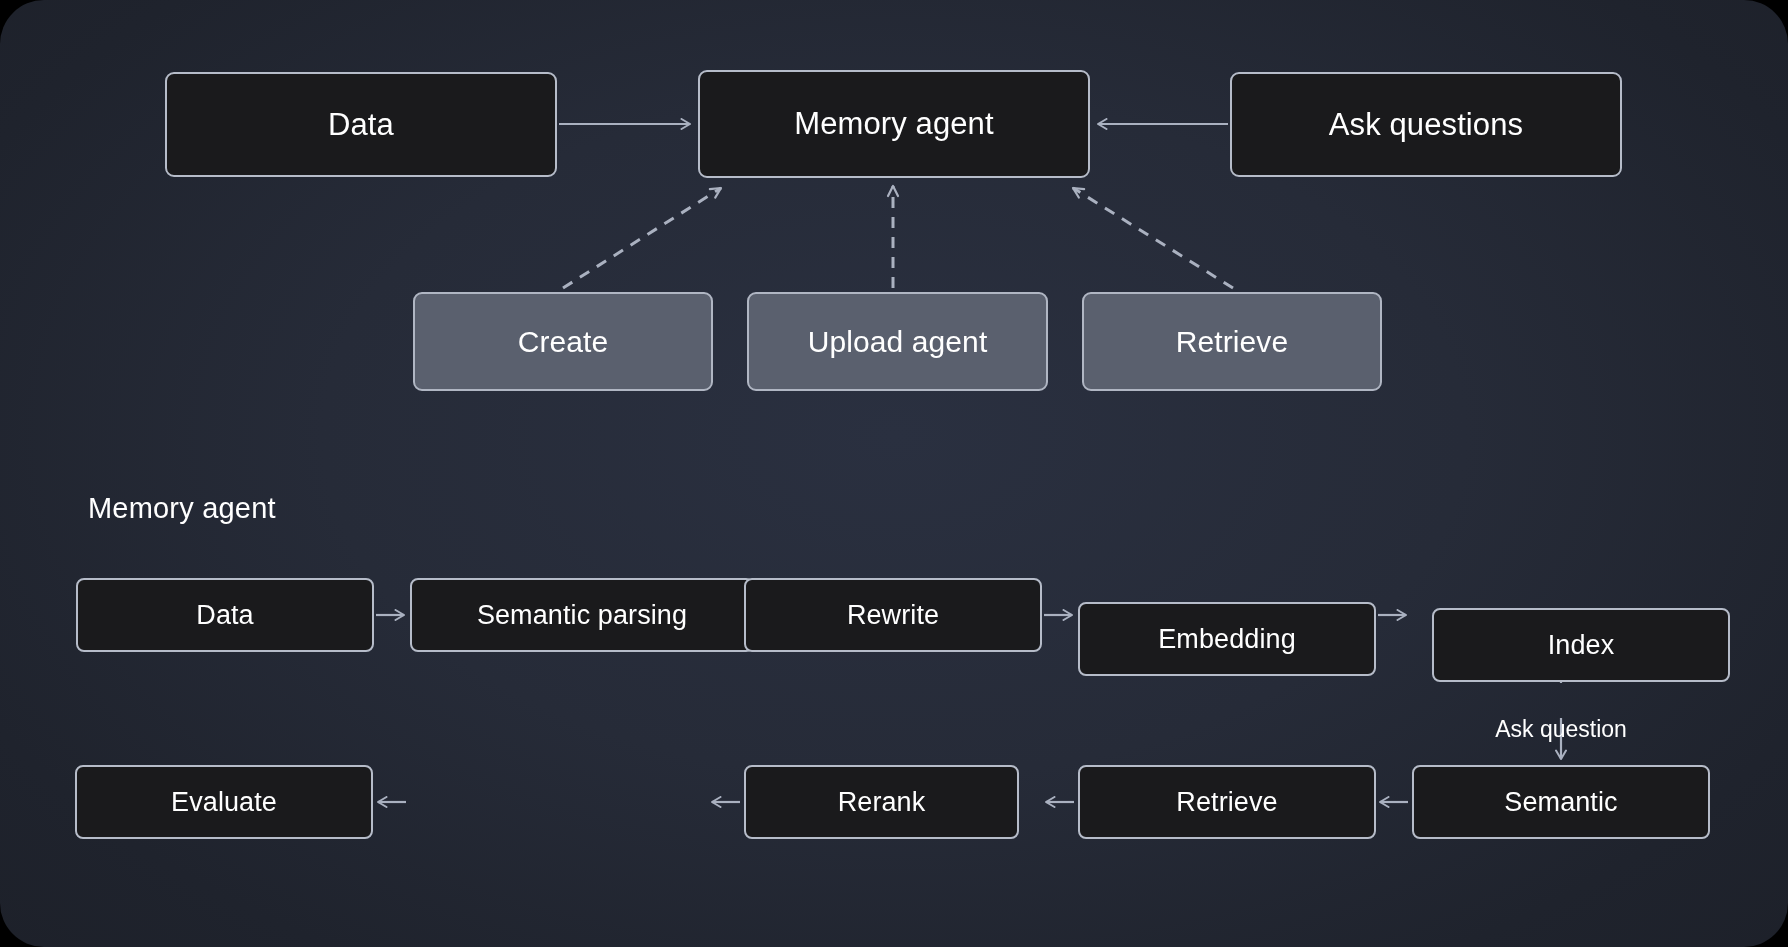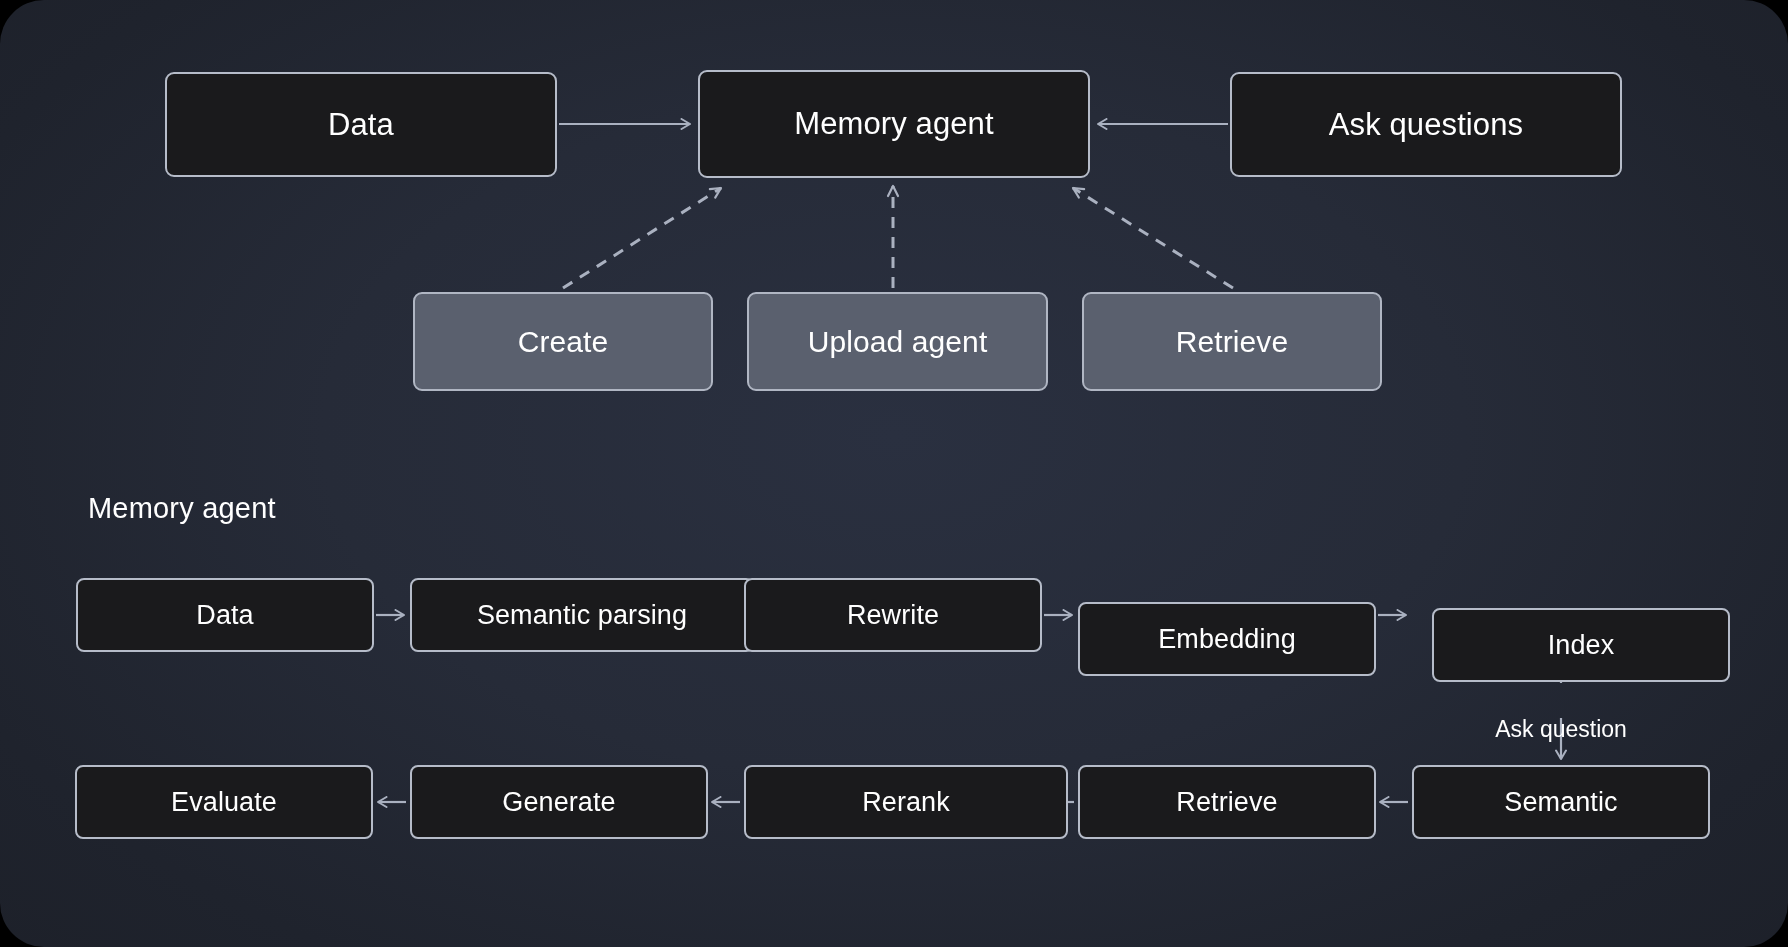--- a/index.html
+++ b/index.html
@@ -75,21 +75,21 @@
   
   .pipe-row .node-label { font-size: 27px; }
   .pipe-node { height: 74px; border-radius: 8px; }
   #pipe-r1-c1 { left: 76px;   top: 578px; width: 298px; }
   #pipe-r1-c2 { left: 410px;  top: 578px; width: 344px; }
   #pipe-r1-c3 { left: 744px;  top: 578px; width: 298px; }
   #pipe-r1-c4 { left: 1078px; top: 578px; width: 298px; margin-top: 24px; }
   #pipe-r1-c5 { left: 1412px; top: 608px; width: 298px; margin-left: 20px; }
   #pipe-r2-c1 { left: 75px;   top: 765px; width: 298px; }
   #pipe-r2-c2 { left: 410px;  top: 765px; width: 298px; }
-  #pipe-r2-c3 { left: 744px;  top: 765px; width: 324px; text-align: right; }
+  #pipe-r2-c3 { left: 744px;  top: 765px; width: 275px; text-align: right; }
   #pipe-r2-c4 { left: 1078px; top: 765px; width: 298px; }
   #pipe-r2-c5 { left: 1412px; top: 765px; width: 298px; }
   
   #edge-label-ask-question {
     position: absolute;
     left: 1561px;
     top: 716px;
     transform: translateX(-50%);
     font-size: 23px;
     color: #ffffff;
@@ -204,23 +204,20 @@
   </div>
   <div class="node node-dark pipe-row pipe-node" id="pipe-r1-c5">
     <span class="node-label">Index</span>
   </div>
 
   <div id="edge-label-ask-question">Ask question</div>
 
   <div class="node node-dark pipe-row pipe-node" id="pipe-r2-c1">
     <span class="node-label">Evaluate</span>
   </div>
-  <div class="node node-dark pipe-row pipe-node" id="pipe-r2-c2">
-    <span class="node-label">Generate</span>
-  </div>
   <div class="node node-dark pipe-row pipe-node" id="pipe-r2-c3">
     <span class="node-label">Rerank</span>
   </div>
   <div class="node node-dark pipe-row pipe-node" id="pipe-r2-c4">
     <span class="node-label">Retrieve</span>
   </div>
   <div class="node node-dark pipe-row pipe-node" id="pipe-r2-c5">
     <span class="node-label">Semantic</span>
   </div>
 

